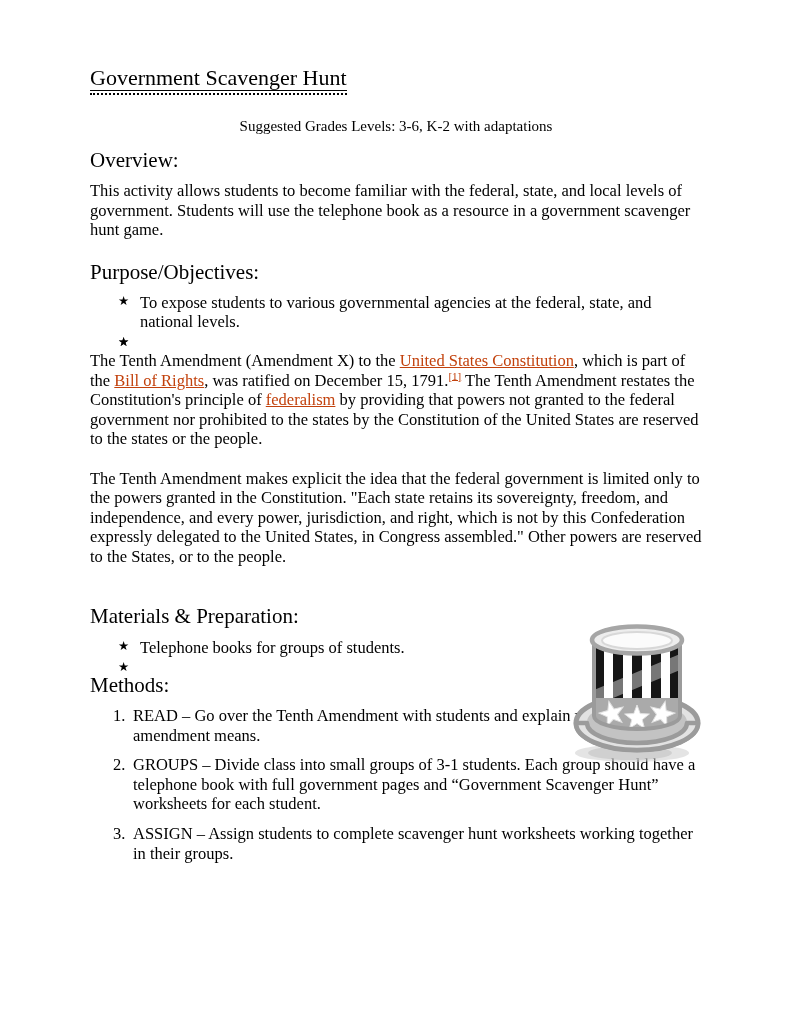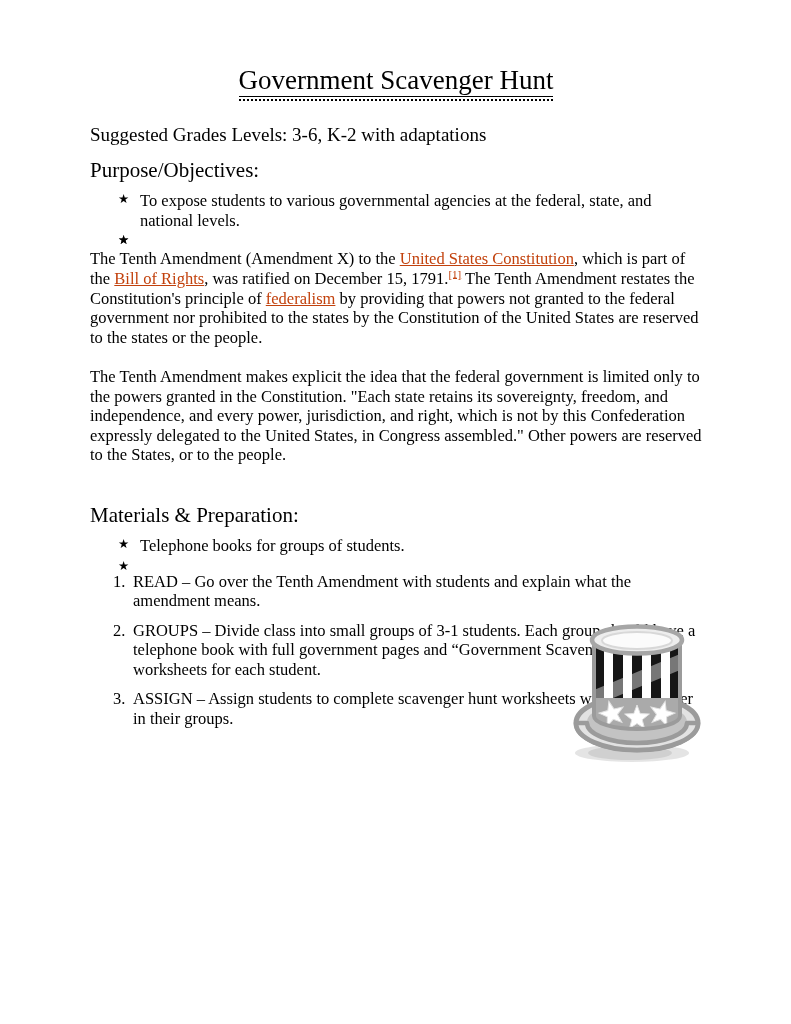--- a/index.html
+++ b/index.html
@@ -8,29 +8,29 @@
     width:791px; min-height:1024px;
     box-sizing:border-box;
     padding:66px 89px 30px 90px;
     background:#ffffff;
     color:#000;
     font-family:"Liberation Serif", serif;
     font-size:16.5px;
     line-height:1.185;
   }
   .doc-title {
-    font-size:27px; font-weight:400;
-    text-align:center;
+    font-size:22px; font-weight:400;
+    text-align:left;
     margin:0 0 23px 0;
     line-height:1.1;
     font-family:Liberation Serif, serif;
   }
   .title-dotted { display:inline-block; border-bottom:2px dotted #000; padding-bottom:2px; }
   .title-solid  { display:inline-block; border-bottom:1.5px solid #000; }
-  .subtitle { text-align:left; font-size:19px; margin:0 0 12px 0; }
+  .subtitle { text-align:center; font-size:15px; margin:0 0 12px 0; }
   h2.sec-heading { font-size:21px; font-weight:400; margin:0 0 9px 0; line-height:1.15; }
   p.body-para { margin:0 0 20px 0; }
   p.para2 { margin-bottom:38px; }
   .star-list { list-style:none; margin:3px 0 19px 0; padding:0 0 0 28px; }
   .star-list li { position:relative; padding-left:22px; margin:0 0 2px 0; }
   .star-bullet { position:absolute; left:0; top:1px; font-size:12.5px; }
   .materials-list { margin-bottom:16px; }
   a { color:#c2410c; text-decoration:underline; cursor:pointer; }
   sup { font-size:11px; line-height:0; vertical-align:super; }
   .methods-list { list-style:none; margin:5px 0 0 0; padding:0 0 0 23px; }
@@ -42,38 +42,41 @@
 </style>
 </head>
 <body>
 
 <div class="page">
 
   <h1 class="doc-title"><span class="title-dotted"><span class="title-solid">Government Scavenger Hunt</span></span></h1>
 
   <p class="subtitle">Suggested Grades Levels: 3-6, K-2 with adaptations</p>
 
+  <h2 class="sec-heading">Overview:</h2>
+  <p class="body-para">This activity allows students to become familiar with the federal, state, and local levels of government. Students will use the telephone book as a resource in a government scavenger hunt game.</p>
 
   <h2 class="sec-heading">Purpose/Objectives:</h2>
   <ul class="star-list">
       <li><span class="star-bullet">★</span><span>To expose students to various governmental agencies at the federal, state, and national levels.</span></li>
       <li><span class="star-bullet">★</span></li>
       <li><span class="star-bullet">★</span></li>
     </ul>
 
   <p class="body-para"><span>The </span><span class="bold">Tenth Amendment</span><span> (</span><span class="bold">Amendment X</span><span>) to the </span><a href="#">United States Constitution</a><span>, which is part of the </span><a href="#">Bill of Rights</a><span>, was ratified on December 15, 1791.</span><sup><a href="#">[1]</a></sup><span> The Tenth Amendment restates the Constitution's principle of </span><a href="#">federalism</a><span> by providing that powers not granted to the federal government nor prohibited to the states by the Constitution of the United States are reserved to the states or the people.</span></p>
 
   <p class="body-para para2">The Tenth Amendment makes explicit the idea that the federal government is limited only to the powers granted in the Constitution.  "Each state retains its sovereignty, freedom, and independence, and every power, jurisdiction, and right, which is not by this Confederation expressly delegated to the United States, in Congress assembled." Other powers are reserved to the States, or to the people.</p>
 
   <h2 class="sec-heading">Materials &amp; Preparation:</h2>
   <ul class="star-list materials-list">
       <li><span class="star-bullet">★</span><span>Telephone books for groups of students.</span></li>
       <li><span class="star-bullet">★</span></li>
     </ul>
 
+  <h2 class="sec-heading">Methods:</h2>
   <ol class="methods-list">
       <li>
         <span class="m-num">1.</span>
         <span class="m-body"><span class="bold">READ</span><span> – Go over the Tenth Amendment with students and explain what the amendment means.</span></span>
       </li>
       <li>
         <span class="m-num">2.</span>
         <span class="m-body"><span class="bold">GROUPS</span><span> – Divide class into small groups of 3-1 students. Each group should have a telephone book with full government pages and “Government Scavenger Hunt” worksheets for each student.</span></span>
       </li>
       <li>

